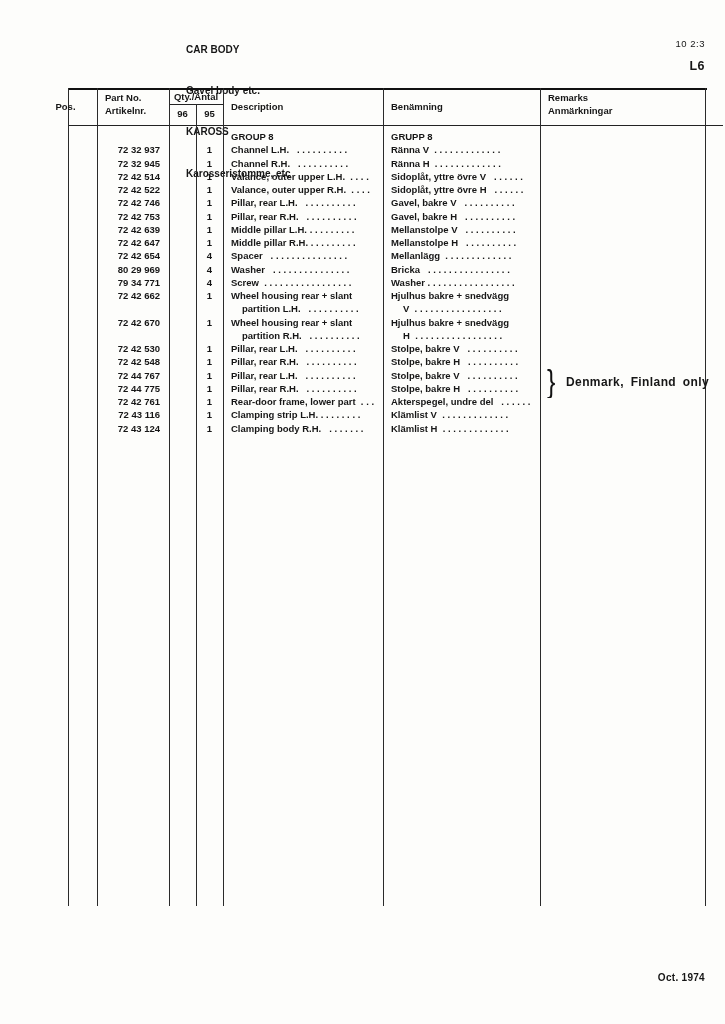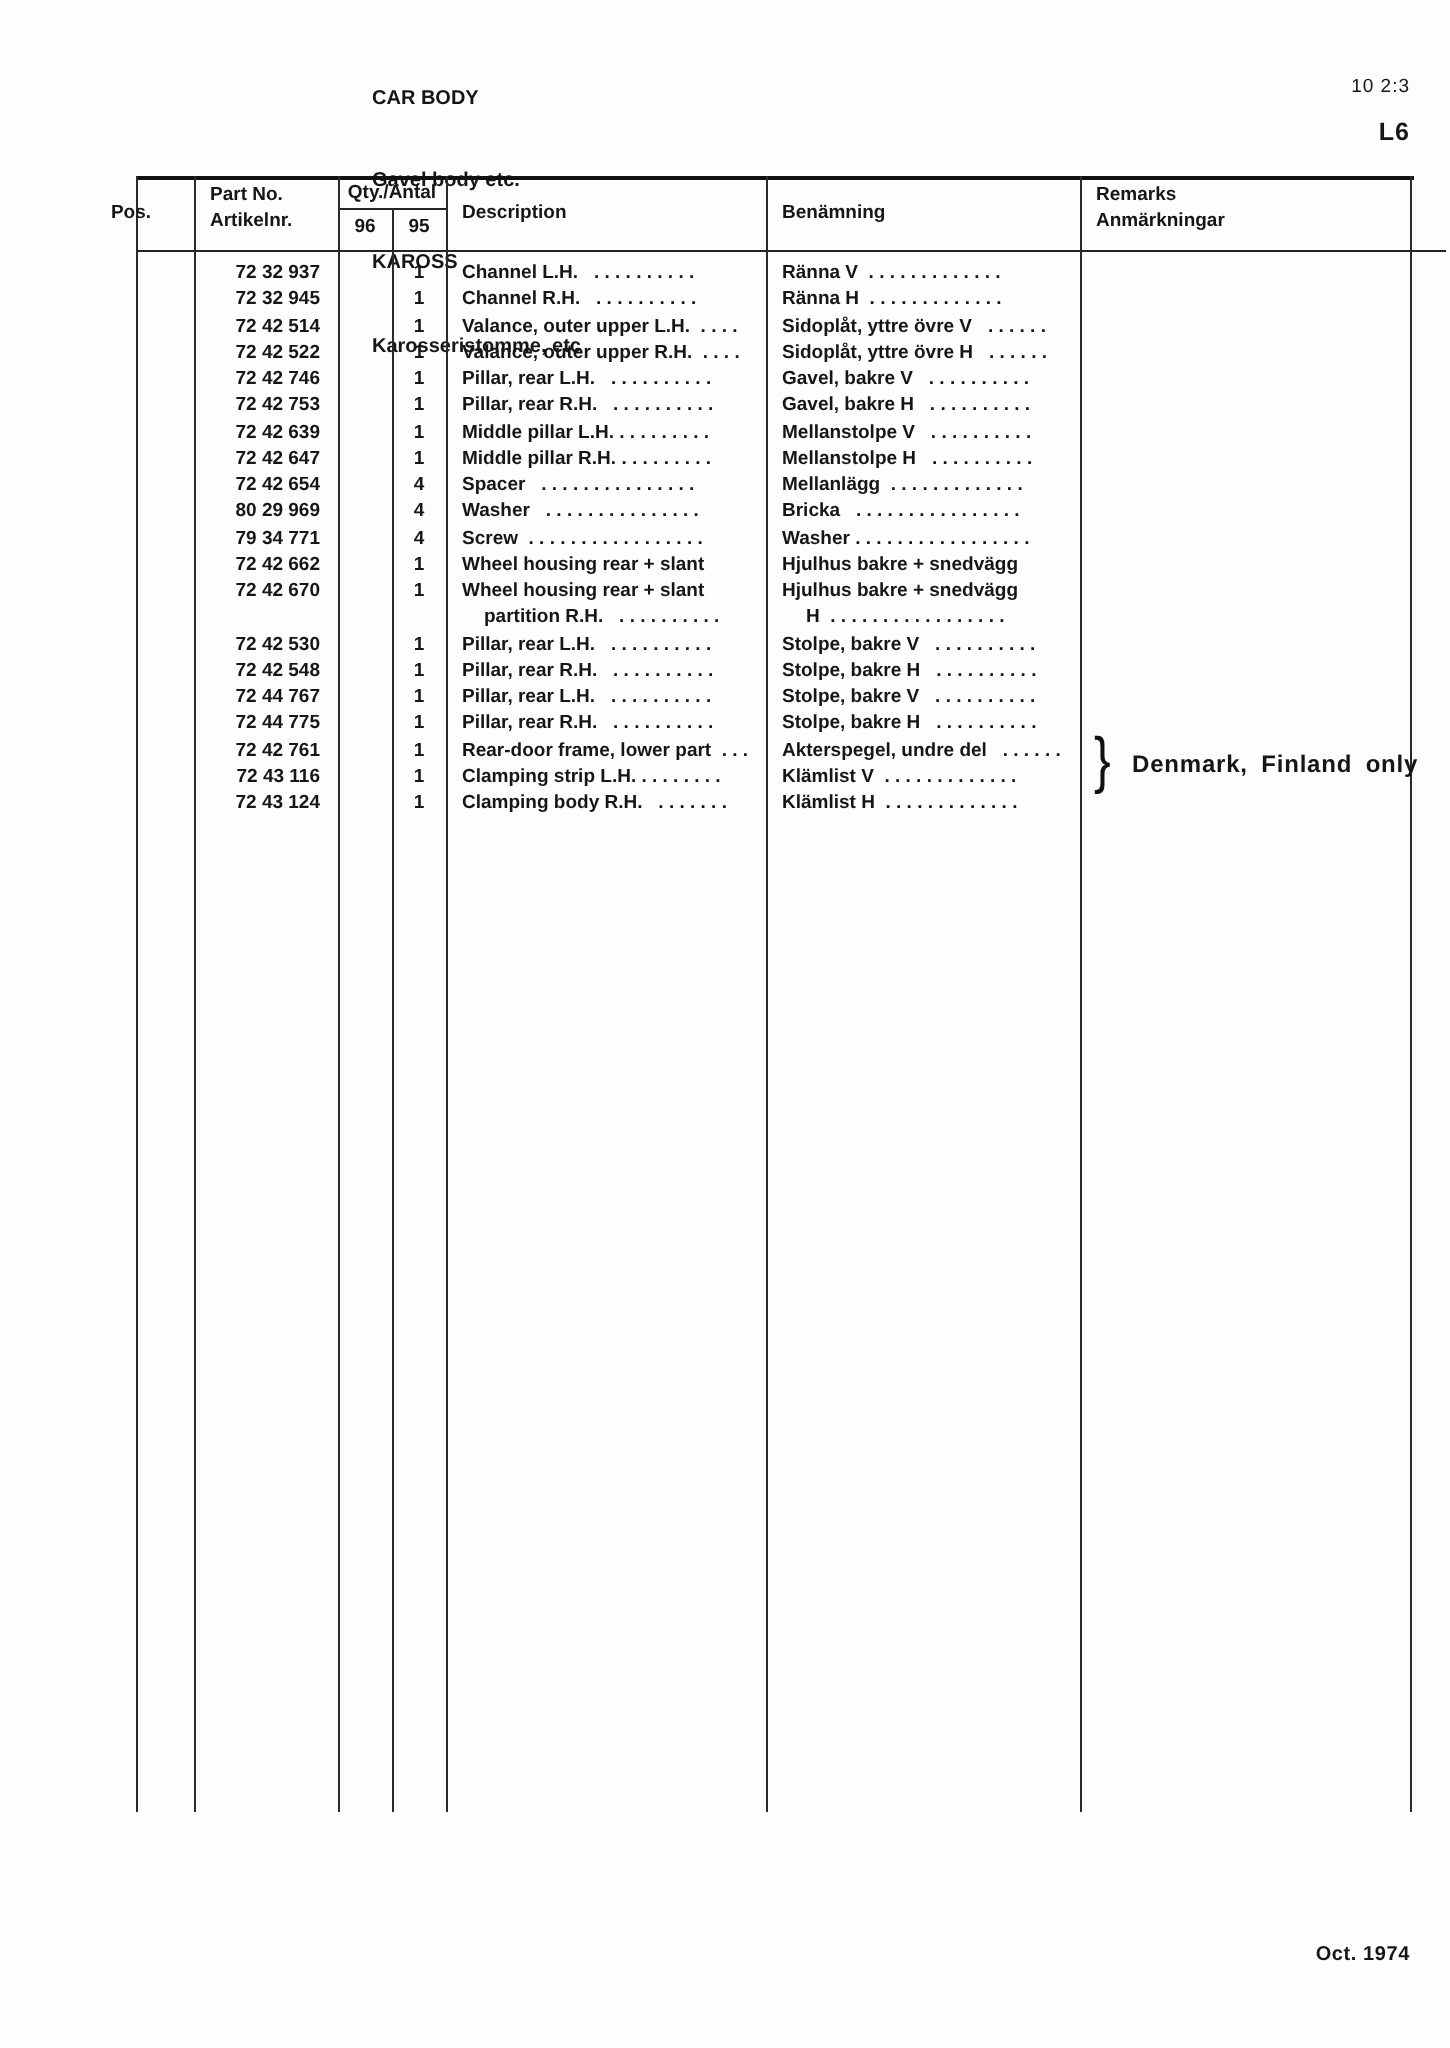--- a/index.html
+++ b/index.html
@@ -100,20 +100,29 @@
     <div class="th qty">Qty./Antal</div>
     <div class="th q96">96</div>
     <div class="th q95">95</div>
     <div class="th desc">Description</div>
     <div class="th ben">Benämning</div>
     <div class="th rem"><span>Remarks</span><br><span>Anmärkningar</span></div>
 
     <div class="rows">
         <div class="trow">
           <div class="cell pos"></div>
+          <div class="cell part"></div>
+          <div class="cell q96"></div>
+          <div class="cell q95"></div>
+          <div class="cell desc">GROUP 8</div>
+          <div class="cell ben">GRUPP 8</div>
+          <div class="cell remx"></div>
+        </div>
+        <div class="trow">
+          <div class="cell pos"></div>
           <div class="cell part">72 32 937</div>
           <div class="cell q96"></div>
           <div class="cell q95">1</div>
           <div class="cell desc">Channel L.H.   . . . . . . . . . .</div>
           <div class="cell ben">Ränna V  . . . . . . . . . . . . .</div>
           <div class="cell remx"></div>
         </div>
         <div class="trow">
           <div class="cell pos"></div>
           <div class="cell part">72 32 945</div>
@@ -206,20 +215,29 @@
         </div>
         <div class="trow">
           <div class="cell pos"></div>
           <div class="cell part">72 42 662</div>
           <div class="cell q96"></div>
           <div class="cell q95">1</div>
           <div class="cell desc">Wheel housing rear + slant</div>
           <div class="cell ben">Hjulhus bakre + snedvägg</div>
           <div class="cell remx"></div>
         </div>
+        <div class="trow indent">
+          <div class="cell pos"></div>
+          <div class="cell part"></div>
+          <div class="cell q96"></div>
+          <div class="cell q95"></div>
+          <div class="cell desc">partition L.H.   . . . . . . . . . .</div>
+          <div class="cell ben">V  . . . . . . . . . . . . . . . . .</div>
+          <div class="cell remx"></div>
+        </div>
         <div class="trow">
           <div class="cell pos"></div>
           <div class="cell part">72 42 670</div>
           <div class="cell q96"></div>
           <div class="cell q95">1</div>
           <div class="cell desc">Wheel housing rear + slant</div>
           <div class="cell ben">Hjulhus bakre + snedvägg</div>
           <div class="cell remx"></div>
         </div>
         <div class="trow indent">

